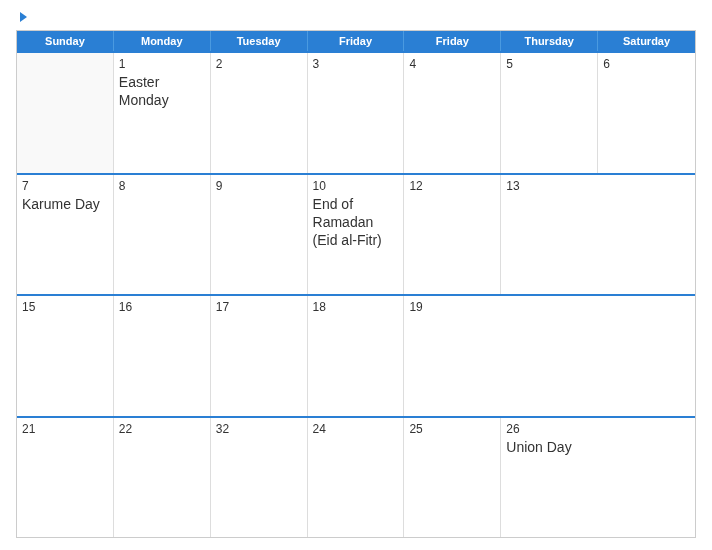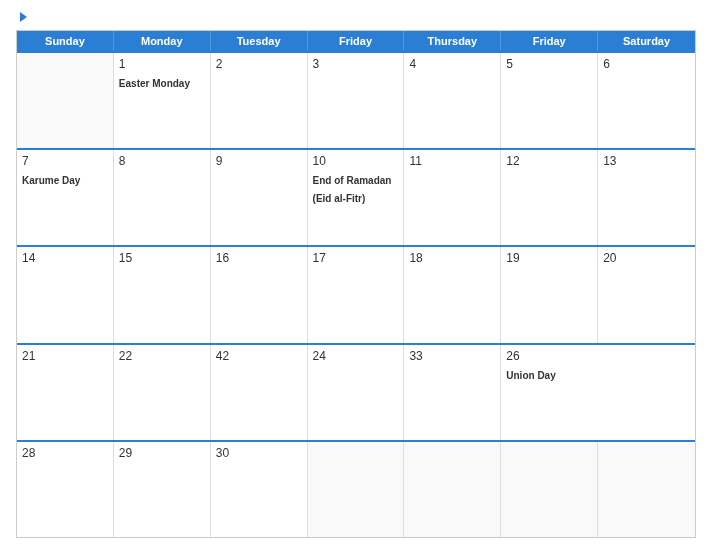--- a/index.html
+++ b/index.html
@@ -131,24 +131,23 @@
     }
 
     .day-number {
       font-size: 12px;
       color: #333;
       display: block;
       margin-bottom: 2px;
     }
 
     .holiday-name {
-      font-size: 10px;
+      font-size: 14px;
       color: #333;
       line-height: 1.3;
-      font-weight: bold;
     }
 
     .day-cell.empty {
       background: #f9f9f9;
     }
   </style>
 </head>
 <body>
 
 <div class="page">
@@ -165,22 +164,22 @@
     <div class="country"></div>
   </div>
 
   <div class="calendar">
 
     <div class="days-header">
     <div class="day-header">Sunday</div>
         <div class="day-header">Monday</div>
         <div class="day-header">Tuesday</div>
         <div class="day-header">Friday</div>
+        <div class="day-header">Friday</div>
         <div class="day-header">Thursday</div>
-        <div class="day-header">Friday</div>
         <div class="day-header">Saturday</div>
       </div>
 
     <div class="weeks">
     <div class="week-row">
           <div class="day-cell empty"></div>
           <div class="day-cell"><span class="day-number">1</span><span class="holiday-name">Easter Monday</span></div>
           <div class="day-cell">
             <span class="day-number">2</span>
           </div>
@@ -200,80 +199,56 @@
         <div class="week-row">
           <div class="day-cell"><span class="day-number">7</span><span class="holiday-name">Karume Day</span></div>
           <div class="day-cell">
             <span class="day-number">8</span>
           </div>
           <div class="day-cell">
             <span class="day-number">9</span>
           </div>
           <div class="day-cell"><span class="day-number">10</span><span class="holiday-name">End of Ramadan (Eid al-Fitr)</span></div>
           <div class="day-cell">
-            <span class="day-number">11</span>
-          </div>
-          <div class="day-cell">
             <span class="day-number">12</span>
           </div>
           <div class="day-cell">
             <span class="day-number">13</span>
           </div>
         </div>
         <div class="week-row">
           <div class="day-cell">
-            <span class="day-number">14</span>
-          </div>
-          <div class="day-cell">
             <span class="day-number">15</span>
           </div>
           <div class="day-cell">
             <span class="day-number">16</span>
           </div>
           <div class="day-cell">
             <span class="day-number">17</span>
           </div>
           <div class="day-cell">
             <span class="day-number">18</span>
           </div>
           <div class="day-cell">
             <span class="day-number">19</span>
           </div>
-          <div class="day-cell">
-            <span class="day-number">20</span>
-          </div>
         </div>
         <div class="week-row">
           <div class="day-cell">
             <span class="day-number">21</span>
           </div>
           <div class="day-cell">
             <span class="day-number">22</span>
           </div>
           <div class="day-cell">
-            <span class="day-number">42</span>
+            <span class="day-number">32</span>
           </div>
           <div class="day-cell">
             <span class="day-number">24</span>
           </div>
           <div class="day-cell">
-            <span class="day-number">33</span>
+            <span class="day-number">25</span>
           </div>
           <div class="day-cell"><span class="day-number">26</span><span class="holiday-name">Union Day</span></div>
-        </div>
-        <div class="week-row">
-          <div class="day-cell">
-            <span class="day-number">28</span>
-          </div>
-          <div class="day-cell">
-            <span class="day-number">29</span>
-          </div>
-          <div class="day-cell">
-            <span class="day-number">30</span>
-          </div>
-          <div class="day-cell empty"></div>
-          <div class="day-cell empty"></div>
-          <div class="day-cell empty"></div>
-          <div class="day-cell empty"></div>
         </div>
       </div>
   </div>
 </div>
 
 </body></html>

